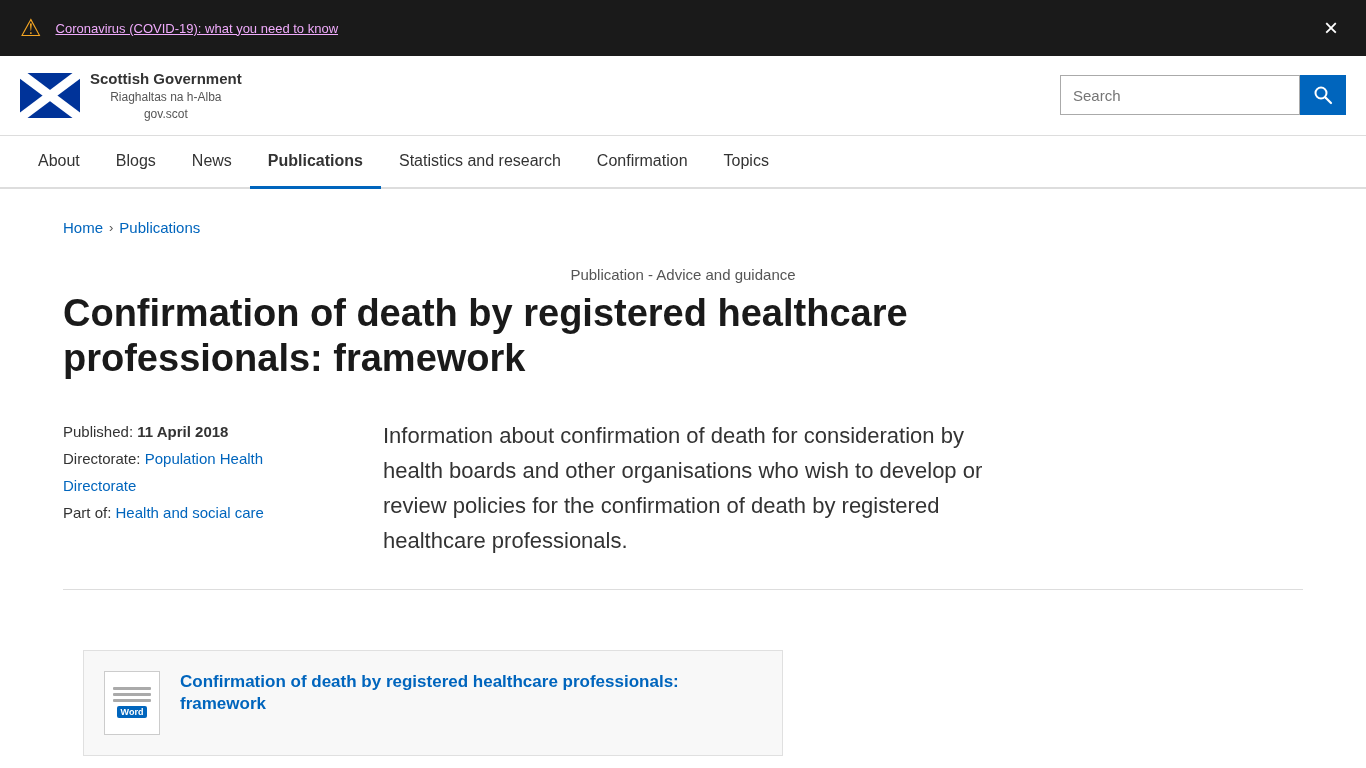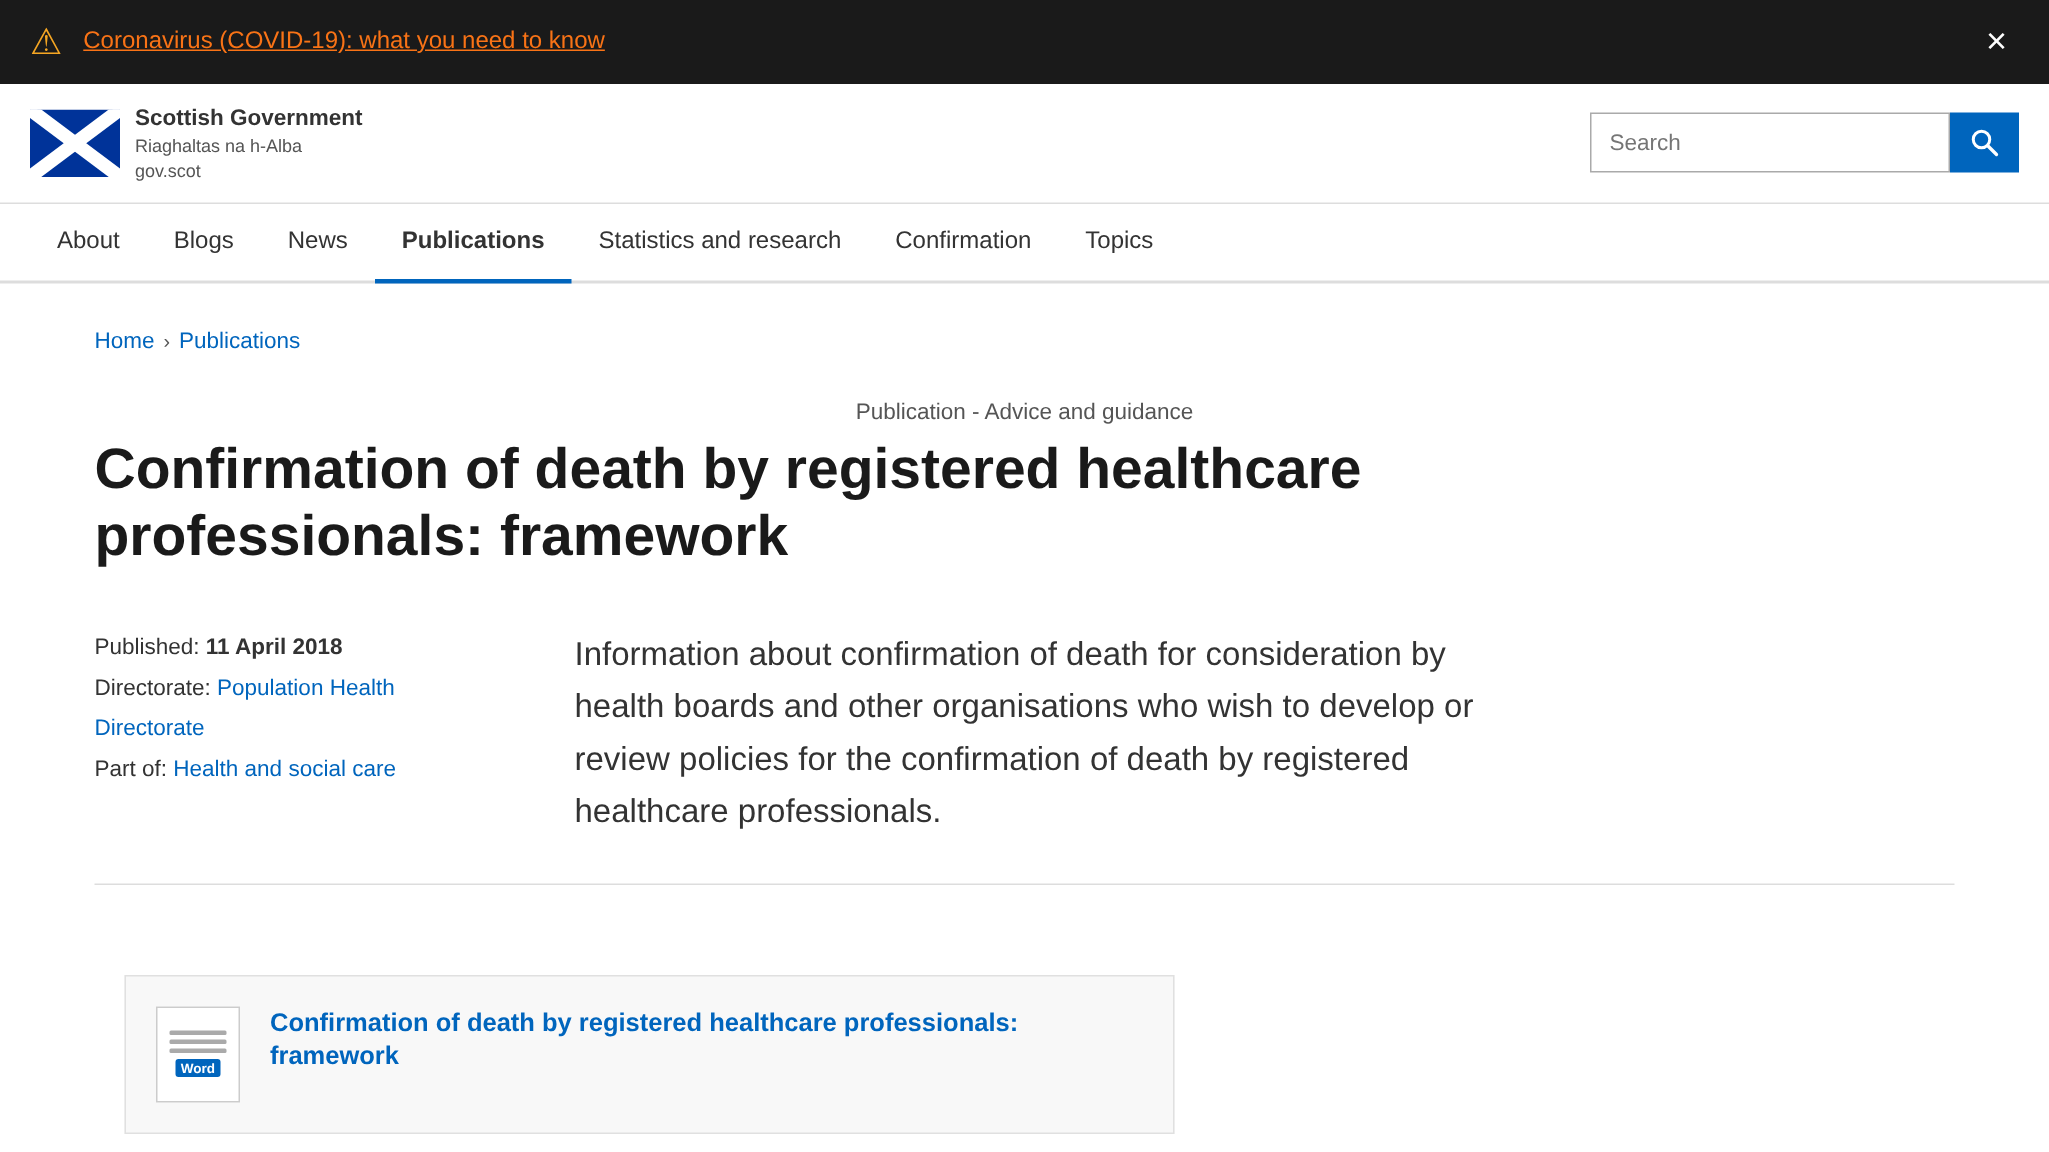--- a/index.html
+++ b/index.html
@@ -14,23 +14,23 @@
       padding: 10px 20px;
       min-height: 56px;
     }
     .alert-icon {
       color: #f5a623;
       font-size: 24px;
       margin-right: 14px;
       flex-shrink: 0;
     }
     .alert-link {
-      color: #f97316;
+      color: #f0abfc;
       text-decoration: underline;
-      font-size: 16px;
+      font-size: 13px;
       flex: 1;
     }
     .alert-close {
       color: #fff;
       font-size: 24px;
       cursor: pointer;
       background: none;
       border: none;
       margin-left: auto;
       padding: 4px 8px;
@@ -53,20 +53,21 @@
     .saltire {
       width: 60px;
       height: 45px;
     }
     .logo-text {
       display: flex;
       flex-direction: column;
       font-size: 13px;
       color: #333;
       line-height: 1.4;
+      align-items: center;
     }
     .logo-text .main-name {
       font-weight: bold;
       font-size: 15px;
     }
     .logo-text .gaelic {
       font-size: 12px;
       color: #555;
     }
     .logo-text .gov-url {

